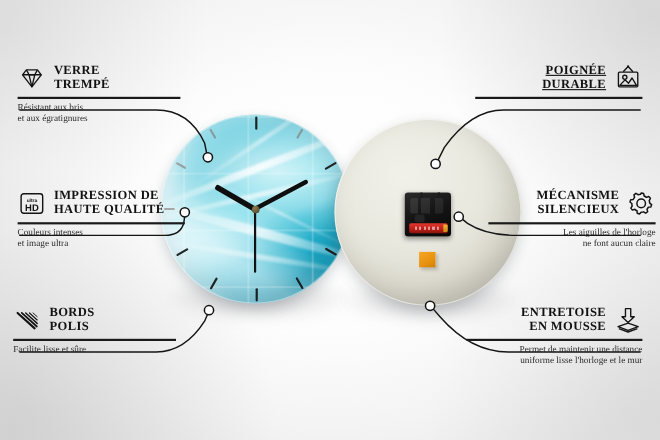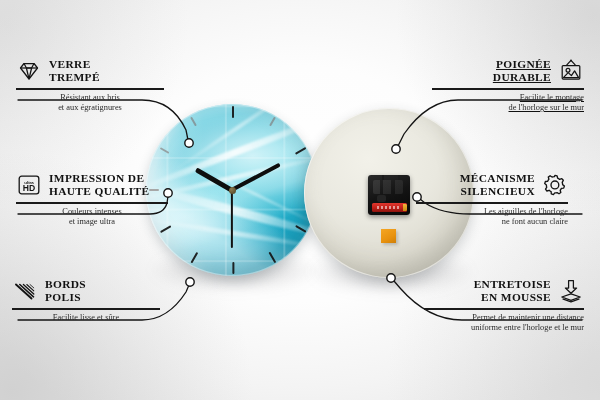--- a/index.html
+++ b/index.html
@@ -229,32 +229,32 @@
     margin: 3.5px 0 3px;
     width: 100%;
   }
   .feature .desc {
     font-family: "Liberation Serif", serif;
     font-size: 8.4px;
     line-height: 10.4px;
     color: #2a2a2a;
     white-space: pre-line;
   }
-  .feature.left  .desc { text-align: center; }
+  .feature.left  .desc { text-align: left; }
   .feature.right .desc { text-align: right; }
 
   .ficon { flex: 0 0 auto; width: 26px; height: 26px; display: block; }
   .ficon svg { display: block; width: 26px; height: 26px; }
 
   
   #feat-verre      { left: 16px;  top: 58px;  }
   #feat-impression { left: 16px;  top: 172px; width: 152px; }
   #feat-bords      { left: 12px;  top: 278px; }
   #feat-poignee    { left: 432px; top: 58px;  width: 152px; text-decoration: underline; }
-  #feat-mecanisme  { left: 416px; top: 172px; width: 152px; }
+  #feat-mecanisme  { left: 444px; top: 172px; width: 152px; }
   #feat-entretoise { left: 424px; top: 278px; width: 160px; }
 </style>
 </head>
 <body>
 
 <div id="stage">
 
   <div class="clock-shadow" style="left:150px; top:248px; width:168px; height:44px;"></div>
   <div class="clock-shadow" style="left:308px; top:250px; width:166px; height:44px;"></div>
 
@@ -390,22 +390,20 @@
             <path d="M13,2.4 L8.6,7.2 M13,2.4 L17.4,7.2"></path>
             <circle cx="13" cy="2.4" r="1" fill="#141414" stroke="none"></circle>
             <rect x="4.2" y="7.6" width="17.6" height="13.4" rx="1"></rect>
             <circle cx="10" cy="12.3" r="1.9"></circle>
             <path d="M5.4,19.6 L10.2,14.6 L13.4,17.6 L16.6,12.9 L20.6,19.6 Z"></path>
           </g>
         </svg>
       </span>
     </div>
     <div class="rule"></div>
-    <div class="desc">Facilite le montage
-de l'horloge sur le mur</div>
   </div>
 
   <div class="feature right" id="feat-mecanisme">
     <div class="head">
       <span class="title">MÉCANISME
 SILENCIEUX</span>
       <span class="ficon">
         <svg viewBox="0 0 26 26">
           <g fill="none" stroke="#141414" stroke-width="1.35" stroke-linejoin="round">
             <path d="M13,3.4 L15.1,3.9 L15.6,6.2 A7.3,7.3 0 0 1 17.6,7.4 L19.8,6.6 L21.3,8.3 L20.2,10.3
@@ -433,16 +431,16 @@
           <g fill="none" stroke="#141414" stroke-width="1.25" stroke-linejoin="round">
             <path d="M10.6,2.6 L15.4,2.6 L15.4,10.0 L18.6,10.0 L13,15.2 L7.4,10.0 L10.6,10.0 Z"></path>
             <path d="M13,15.8 L22.2,19.0 L13,22.4 L3.8,19.0 Z"></path>
             <path d="M4.6,20.8 L13,23.8 L21.4,20.8"></path>
           </g>
         </svg>
       </span>
     </div>
     <div class="rule"></div>
     <div class="desc">Permet de maintenir une distance
-uniforme entre l'horloge et le mur</div>
+uniforme lisse l'horloge et le mur</div>
   </div>
 
 </div>
 
 </body></html>

